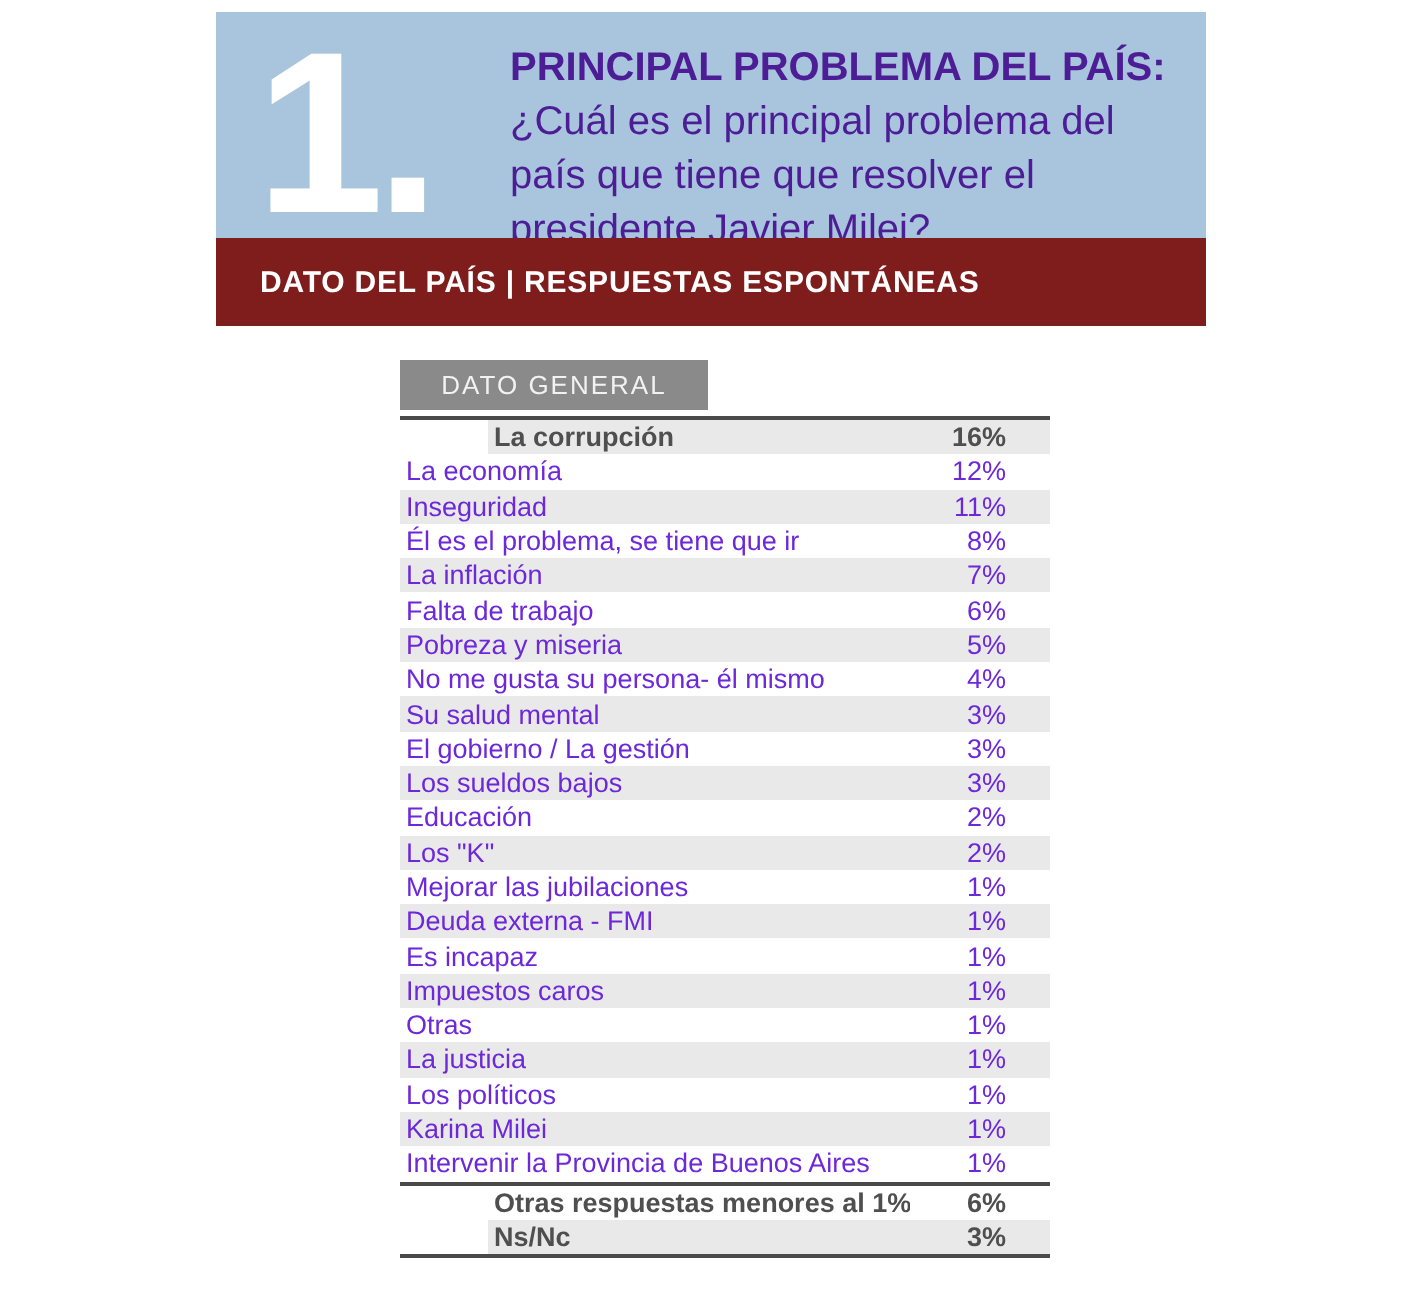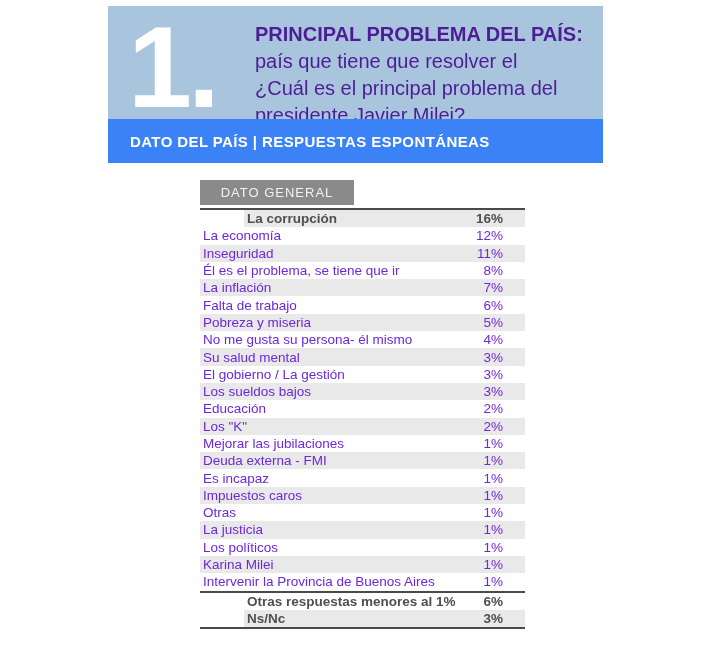--- a/index.html
+++ b/index.html
@@ -36,21 +36,21 @@
     font-size: 20px;
     line-height: 27px;
   }
   .header-text .title { font-weight: bold; }
 
   
   .maroon-bar {
     position: absolute;
     left: 108px; top: 119px;
     width: 495px; height: 44px;
-    background: #3b82f6;
+    background: #7f1d1d;
     display: flex;
     align-items: center;
     box-sizing: border-box;
     padding-left: 22px;
   }
   .maroon-bar .banner-label {
     color: #ffffff;
     font-size: 15px;
     font-weight: bold;
     letter-spacing: 0.4px;
@@ -104,22 +104,22 @@
 </style>
 </head>
 <body>
 
 <div class="page">
 
   <div class="blue-header">
     <div class="big-number">1.</div>
     <div class="header-text">
       <div class="title">PRINCIPAL PROBLEMA DEL PAÍS:</div>
+      <div class="subtitle">¿Cuál es el principal problema del</div>
       <div class="subtitle">país que tiene que resolver el</div>
-      <div class="subtitle">¿Cuál es el principal problema del</div>
       <div class="subtitle">presidente Javier Milei?</div>
     </div>
   </div>
 
   <div class="maroon-bar">
     <span class="banner-label">DATO DEL PAÍS | RESPUESTAS ESPONTÁNEAS</span>
   </div>
 
   <div class="badge">DATO GENERAL</div>
 

